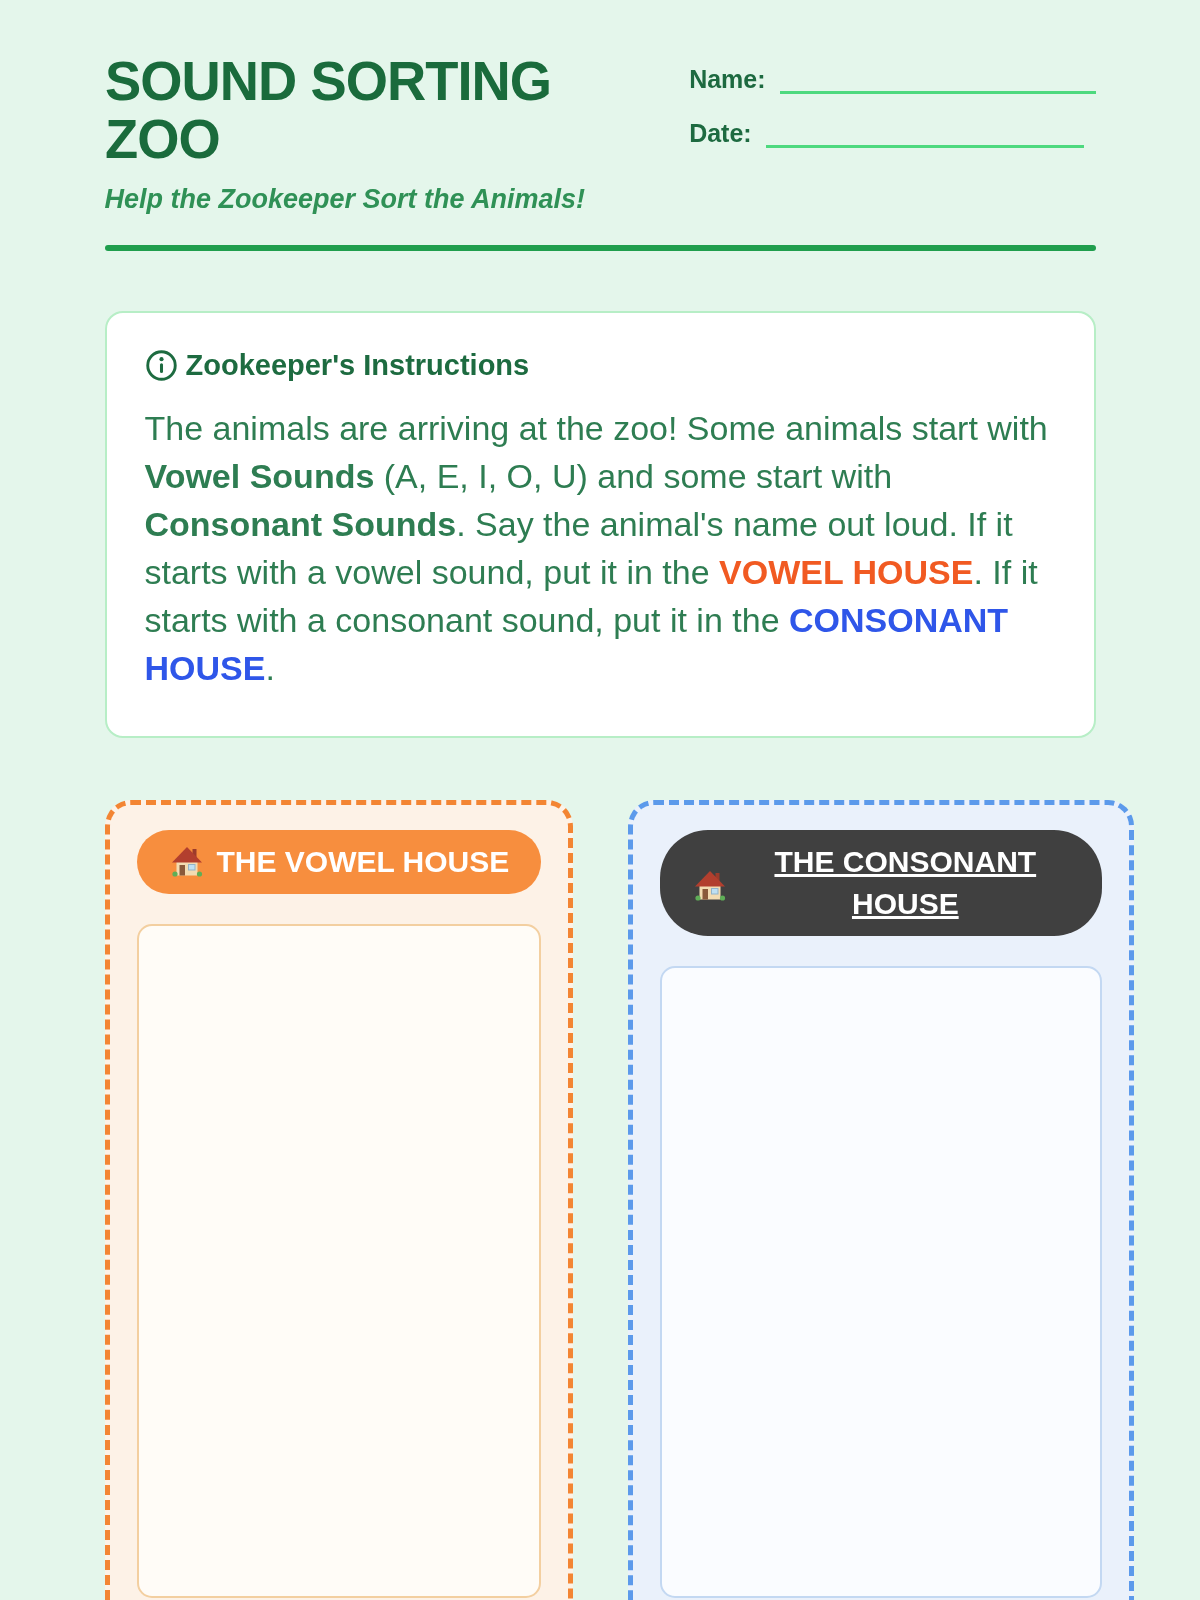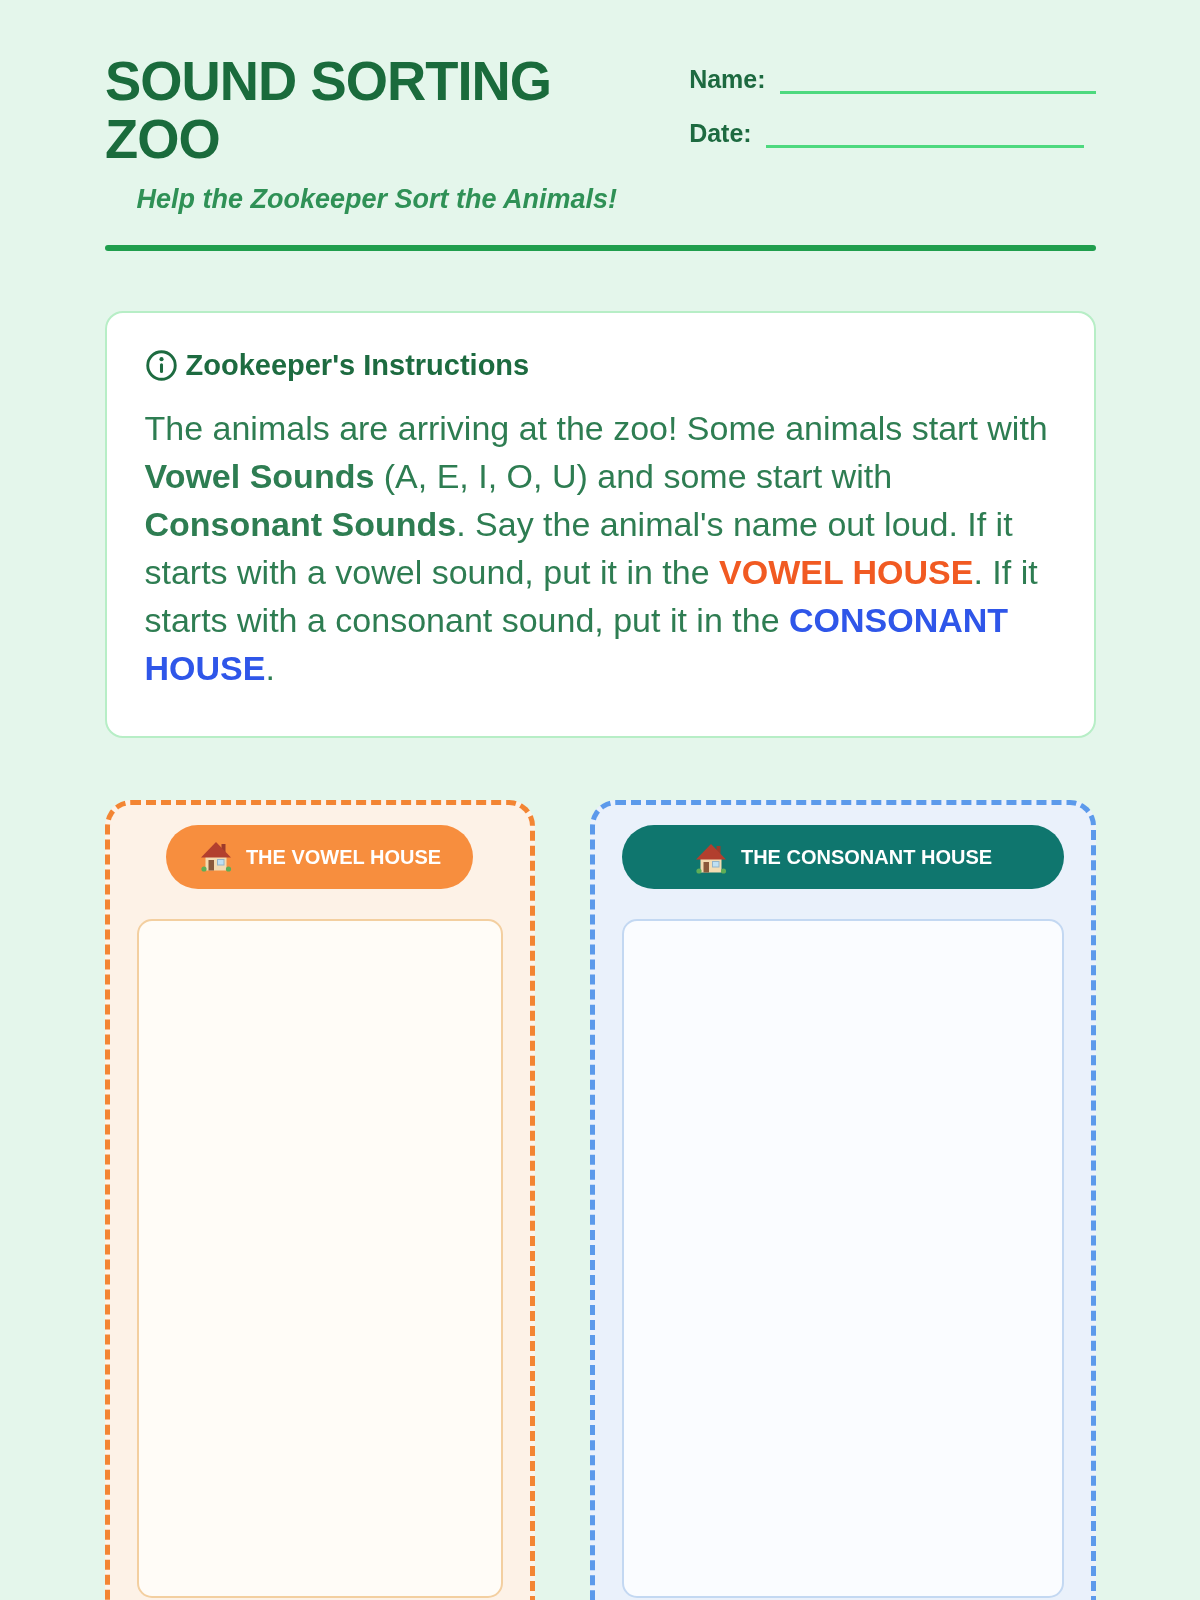--- a/index.html
+++ b/index.html
@@ -32,21 +32,20 @@
     color: #1a6b3c;
     transform: scaleX(0.97);
     transform-origin: left center;
   }
   .page-subtitle {
     margin-top: 16px;
     font-size: 27px;
     font-style: italic;
     font-weight: bold;
     color: #2f9156;
-    margin-left: 32px;
   }
   .fields { width: 412px; margin-top: 12px; }
   .field-row { display: flex; align-items: center; margin-bottom: 24px; }
   .field-label {
     font-size: 25px;
     font-weight: bold;
     color: #1d6a40;
     margin-right: 14px;
     line-height: 28px;
   }
@@ -112,34 +111,36 @@
   .house.consonant {
     border: 5px dashed #5c9aeb;
     background: #eaf1fb;
   }
   .pill {
     align-self: center;
     display: flex;
     align-items: center;
     justify-content: center;
     gap: 12px;
+    margin-top: 5px;
     padding: 11px 32px;
     border-radius: 48px;
     color: #ffffff;
-    font-size: 20px;
+    font-size: 30px;
     font-weight: bold;
     line-height: 42px;
     text-align: center;
   }
   .vowel .pill { background: #f78e3e; width: max-content; max-width: 100%; }
   .consonant .pill {
-    background: #0f766e;
+    background: #404040;
     width: 442px;
     max-width: 100%;
-    align-items: flex-start;
+    align-items: center;
+    text-decoration: underline;
   }
   .consonant .pill .house-glyph { margin-top: 5px; }
   .house-glyph { flex: 0 0 auto; display: block; }
   .dropzone {
     flex: 1;
     margin-top: 30px;
     border-radius: 15px;
   }
   .vowel .dropzone {
     background: #fffcf7;

